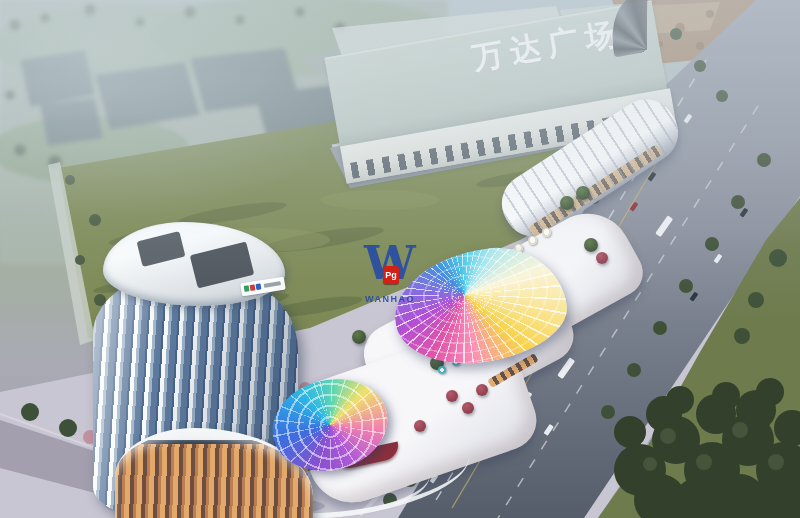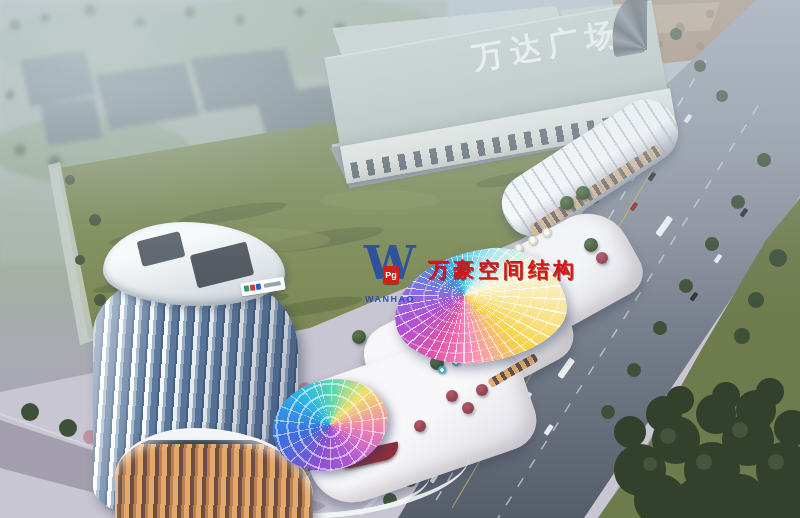--- a/index.html
+++ b/index.html
@@ -405,16 +405,15 @@
 
   <div id="gdome" class="abs"></div>
   <div id="canopy" class="abs"></div>
 
   <div class="abs hazeTop"></div>
 
   <div id="wm" class="abs">
     <div class="wletter">W</div>
     <div class="seal">Pg</div>
     <div class="wword">WANHAO</div>
-    <div class="line1">万豪空间结构</div>
   </div>
 
 </div>
 
 </body></html>

